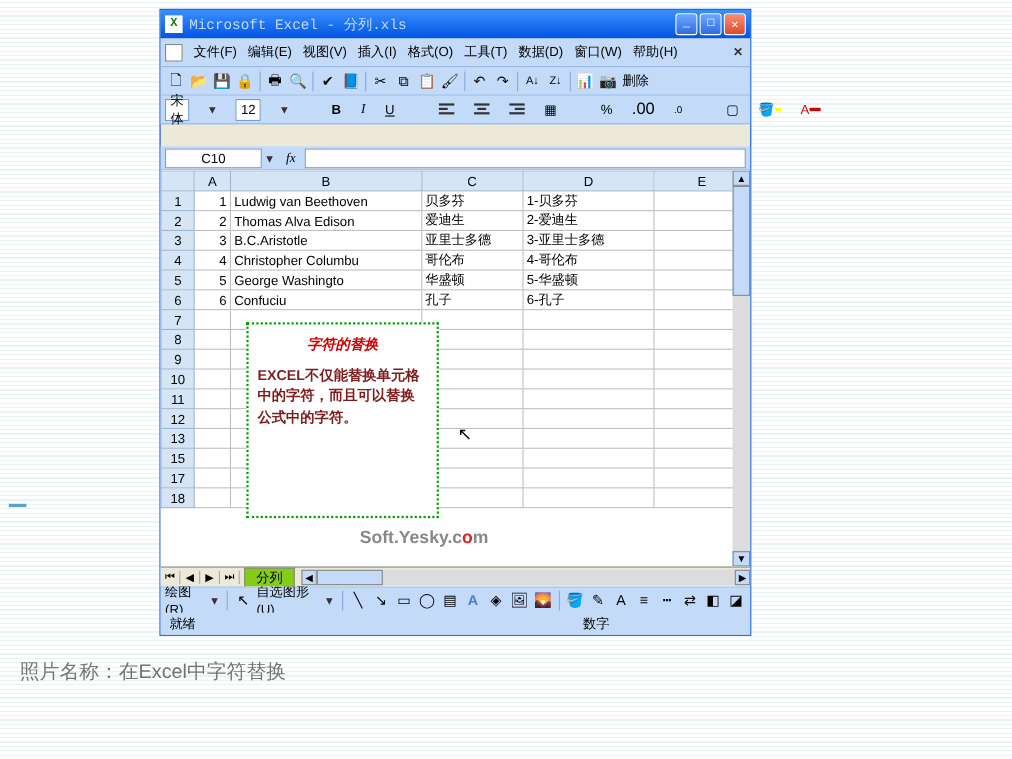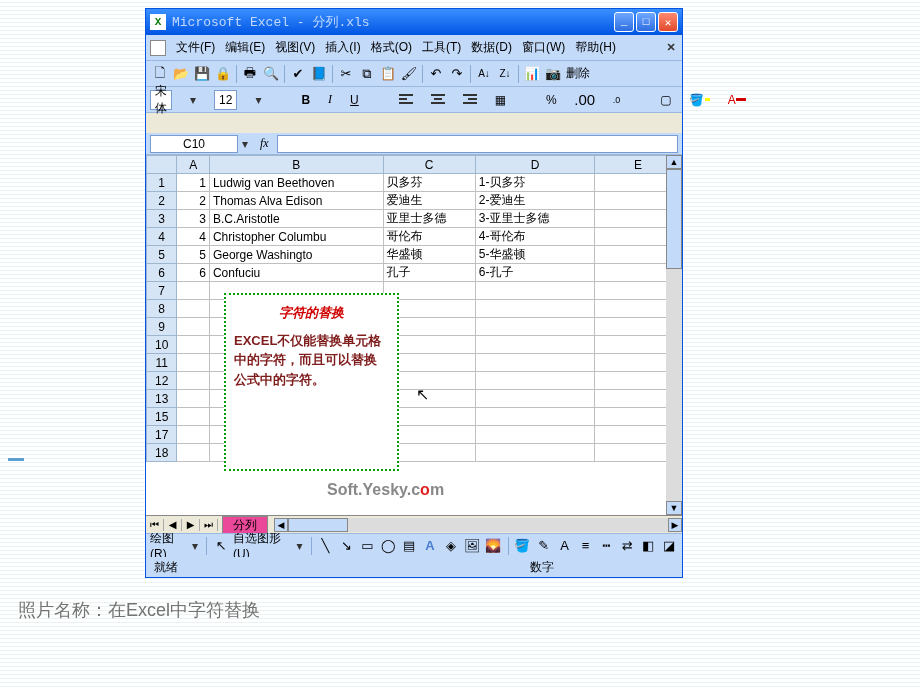--- a/index.html
+++ b/index.html
@@ -171,21 +171,21 @@
     font-size: 16px; color: #000;
   }
   .tabs-row {
     height: 18px; background: #ece9d8;
     display: flex; align-items: center;
     border-top: 1px solid #888;
   }
   .tab-nav { display: flex; }
   .tab-nav div { width: 18px; text-align: center; font-size: 10px; border-right: 1px solid #aaa; }
   .sheet-tab {
-    background: #ec4899; border: 1px solid #888; border-bottom: none;
+    background: #84cc16; border: 1px solid #888; border-bottom: none;
     padding: 0 10px; font-size: 12px;
     margin-left: 4px;
   }
   .hscroll { flex: 1; height: 14px; background: #dcdcdc; margin-left: 6px; position: relative; }
   .hscroll .thumb { position: absolute; left: 14px; top: 0; height: 100%; width: 60px; background: #c3daf9; border: 1px solid #888; }
   .hscroll .arr { position: absolute; top: 0; width: 14px; height: 100%; background: #c3daf9; border: 1px solid #888; text-align: center; font-size: 9px; line-height: 12px;}
   .hscroll .arr.l { left: 0; }
   .hscroll .arr.r { right: 0; }
   .draw-bar {
     background: #c3daf9; height: 24px;

